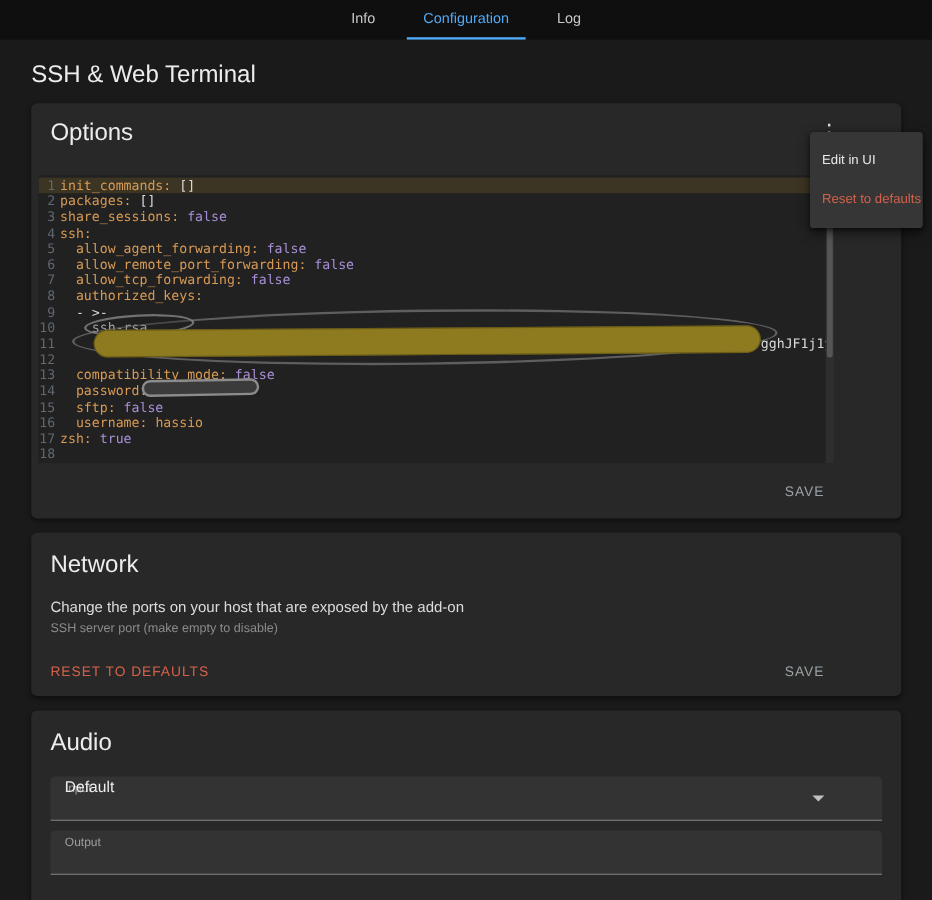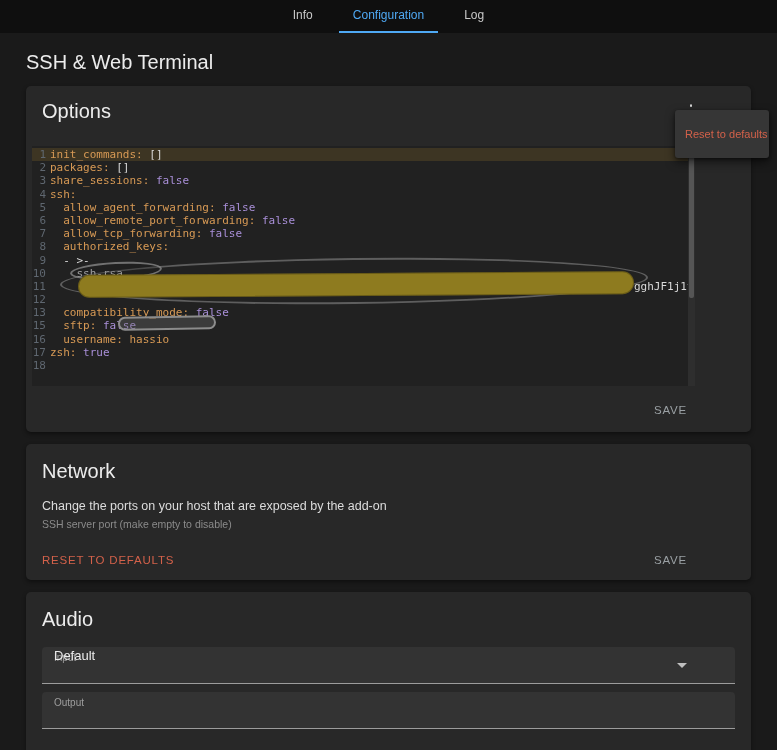--- a/index.html
+++ b/index.html
@@ -122,39 +122,41 @@
         <div class="code-line"><span class="gutter">4</span><span class="code"><span class="tk-k">ssh:</span></span></div>
         <div class="code-line"><span class="gutter">5</span><span class="code"><span class="tk-k">  allow_agent_forwarding:</span><span class="tk-b"> false</span></span></div>
         <div class="code-line"><span class="gutter">6</span><span class="code"><span class="tk-k">  allow_remote_port_forwarding:</span><span class="tk-b"> false</span></span></div>
         <div class="code-line"><span class="gutter">7</span><span class="code"><span class="tk-k">  allow_tcp_forwarding:</span><span class="tk-b"> false</span></span></div>
         <div class="code-line"><span class="gutter">8</span><span class="code"><span class="tk-k">  authorized_keys:</span></span></div>
         <div class="code-line"><span class="gutter">9</span><span class="code"><span class="tk-p">  - &gt;-</span></span></div>
         <div class="code-line"><span class="gutter">10</span><span class="code"><span class="tk-p">    ssh-rsa</span></span></div>
         <div class="code-line"><span class="gutter">11</span><span class="code"><span class="tk-sp"></span><span class="tk-p">gghJF1j1yG6</span></span></div>
         <div class="code-line"><span class="gutter">12</span><span class="code"></span></div>
         <div class="code-line"><span class="gutter">13</span><span class="code"><span class="tk-k">  compatibility_mode:</span><span class="tk-b"> false</span></span></div>
+        <div class="code-line"><span class="gutter">14</span><span class="code"><span class="tk-k">  password:</span></span></div>
         <div class="code-line"><span class="gutter">15</span><span class="code"><span class="tk-k">  sftp:</span><span class="tk-b"> false</span></span></div>
         <div class="code-line"><span class="gutter">16</span><span class="code"><span class="tk-k">  username:</span><span class="tk-s"> hassio</span></span></div>
         <div class="code-line"><span class="gutter">17</span><span class="code"><span class="tk-k">zsh:</span><span class="tk-b"> true</span></span></div>
         <div class="code-line"><span class="gutter">18</span><span class="code"></span></div>
       </div>
     <div class="redact-ellipse"></div>
     <div class="redact-sshrsa"></div>
     <div class="redact-key"></div>
     <div class="redact-pass"></div>
     <div class="scrollbar">
       <div class="thumb"></div>
     </div>
   </div>
   <div class="card-actions">
     <button class="text-btn">SAVE</button>
   </div>
 </section>
 
 <div class="menu-popup">
+    <div class="menu-item">Edit in UI</div>
     <div class="menu-item accent">Reset to defaults</div>
   </div>
 
 <section class="card network-card">
   <h2>Network</h2>
   <p class="net-desc">Change the ports on your host that are exposed by the add-on</p>
   <div class="helper">SSH server port (make empty to disable)</div>
   <div class="net-actions">
     <button class="text-btn warn">RESET TO DEFAULTS</button>
     <button class="text-btn">SAVE</button>

